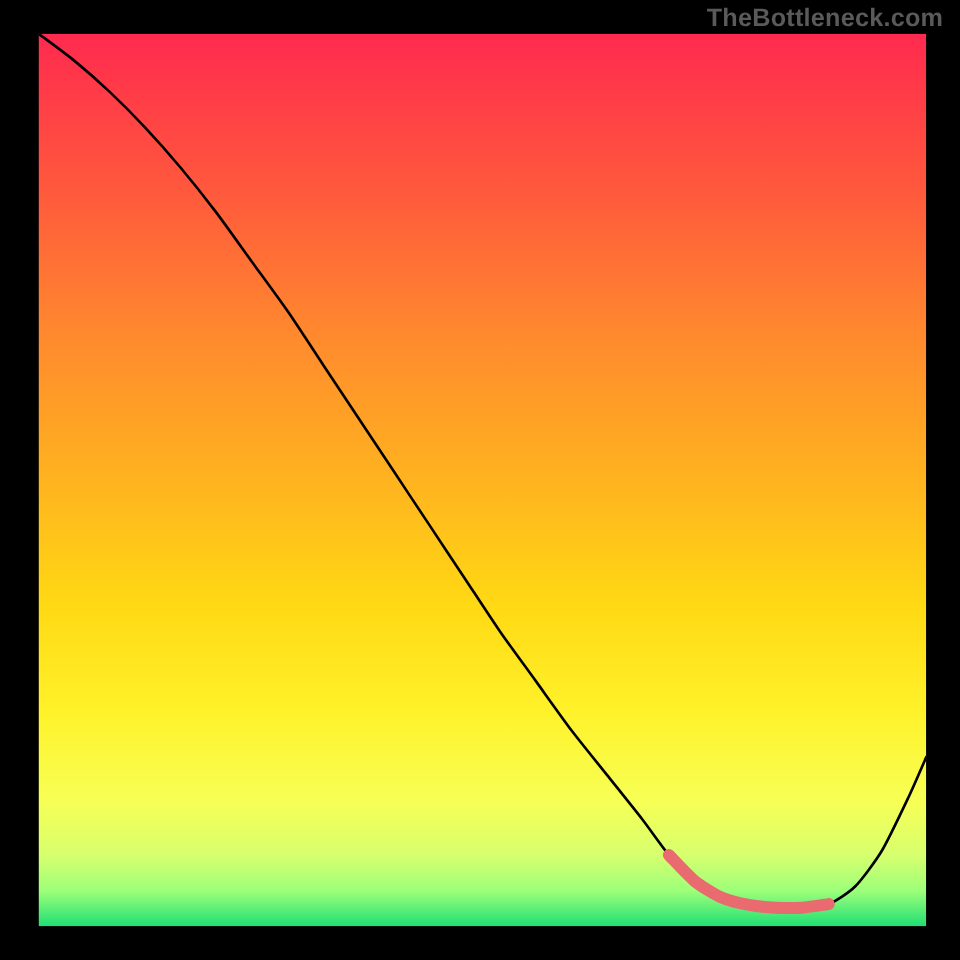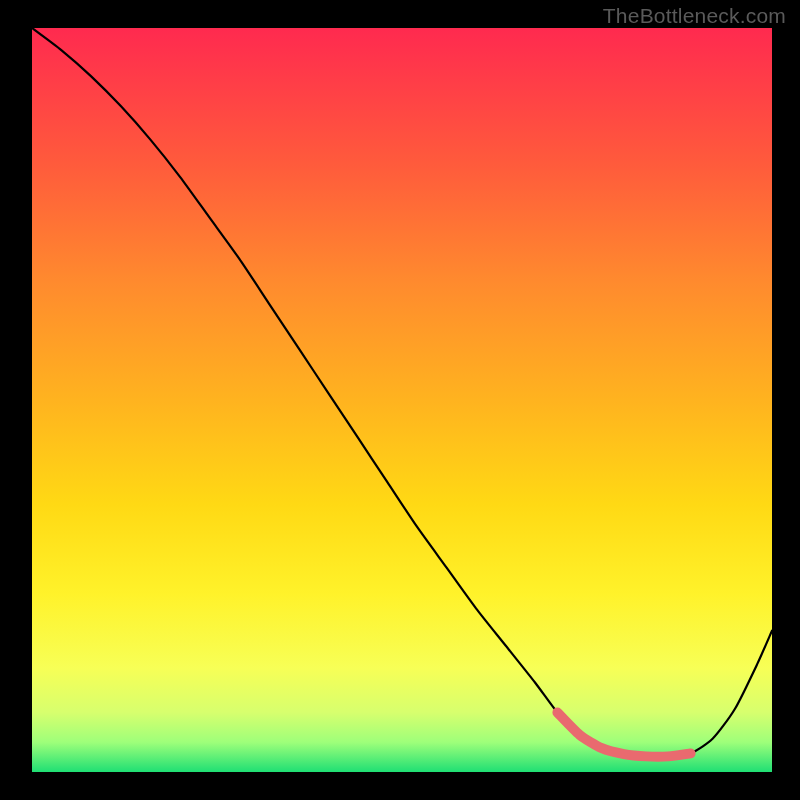--- a/index.html
+++ b/index.html
@@ -16,21 +16,21 @@
     width: 800px;
     height: 800px;
     background: #000000;
   }
   .watermark {
     position: absolute;
     top: 4px;
     right: 14px;
     color: #5a5a5a;
     font-size: 21px;
-    font-weight: 400;
+    font-weight: 700;
     letter-spacing: 0.2px;
     z-index: 5;
   }
   .plot-area {
     position: absolute;
     left: 32px;
     top: 28px;
     width: 740px;
     height: 744px;
     overflow: hidden;

